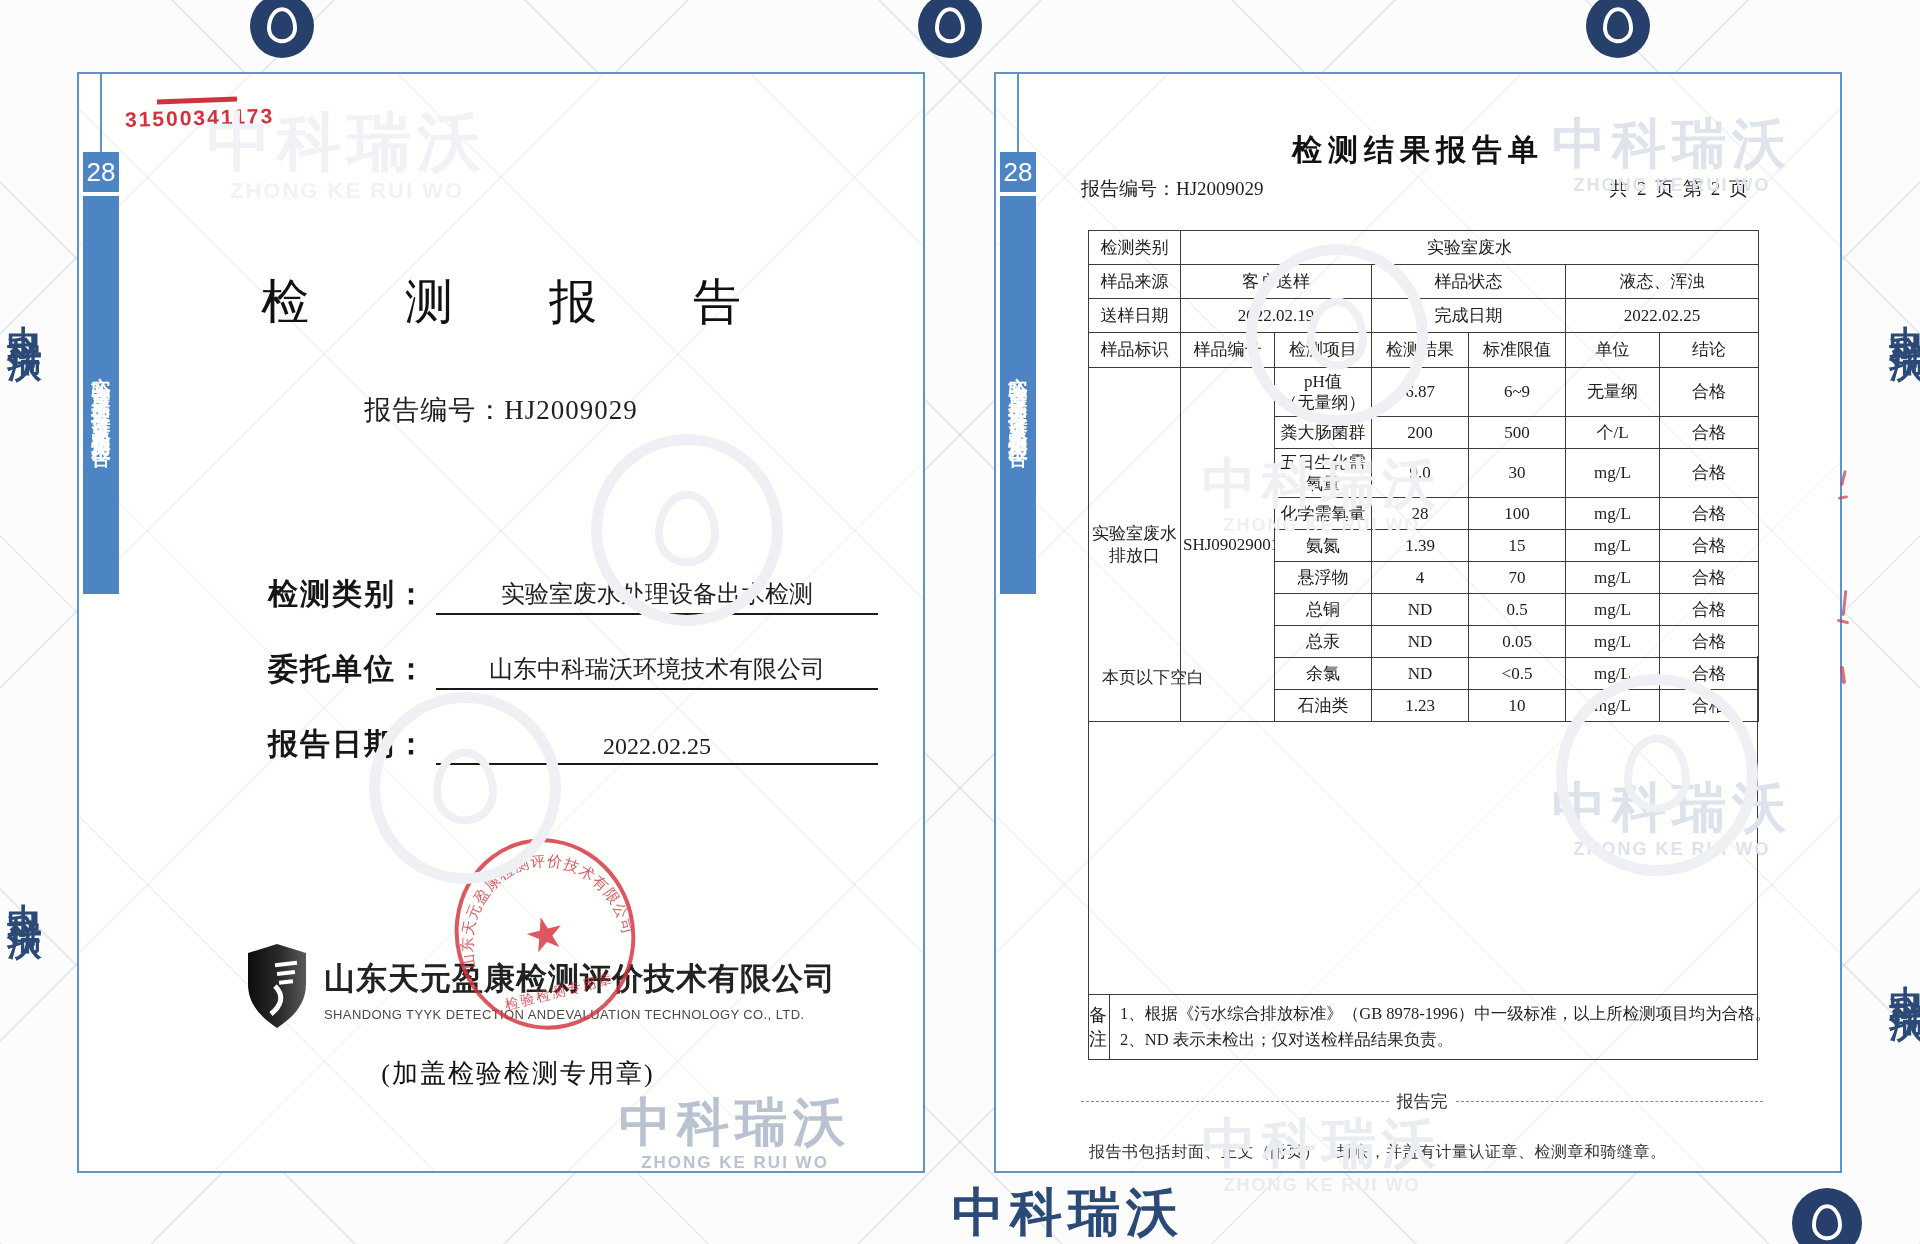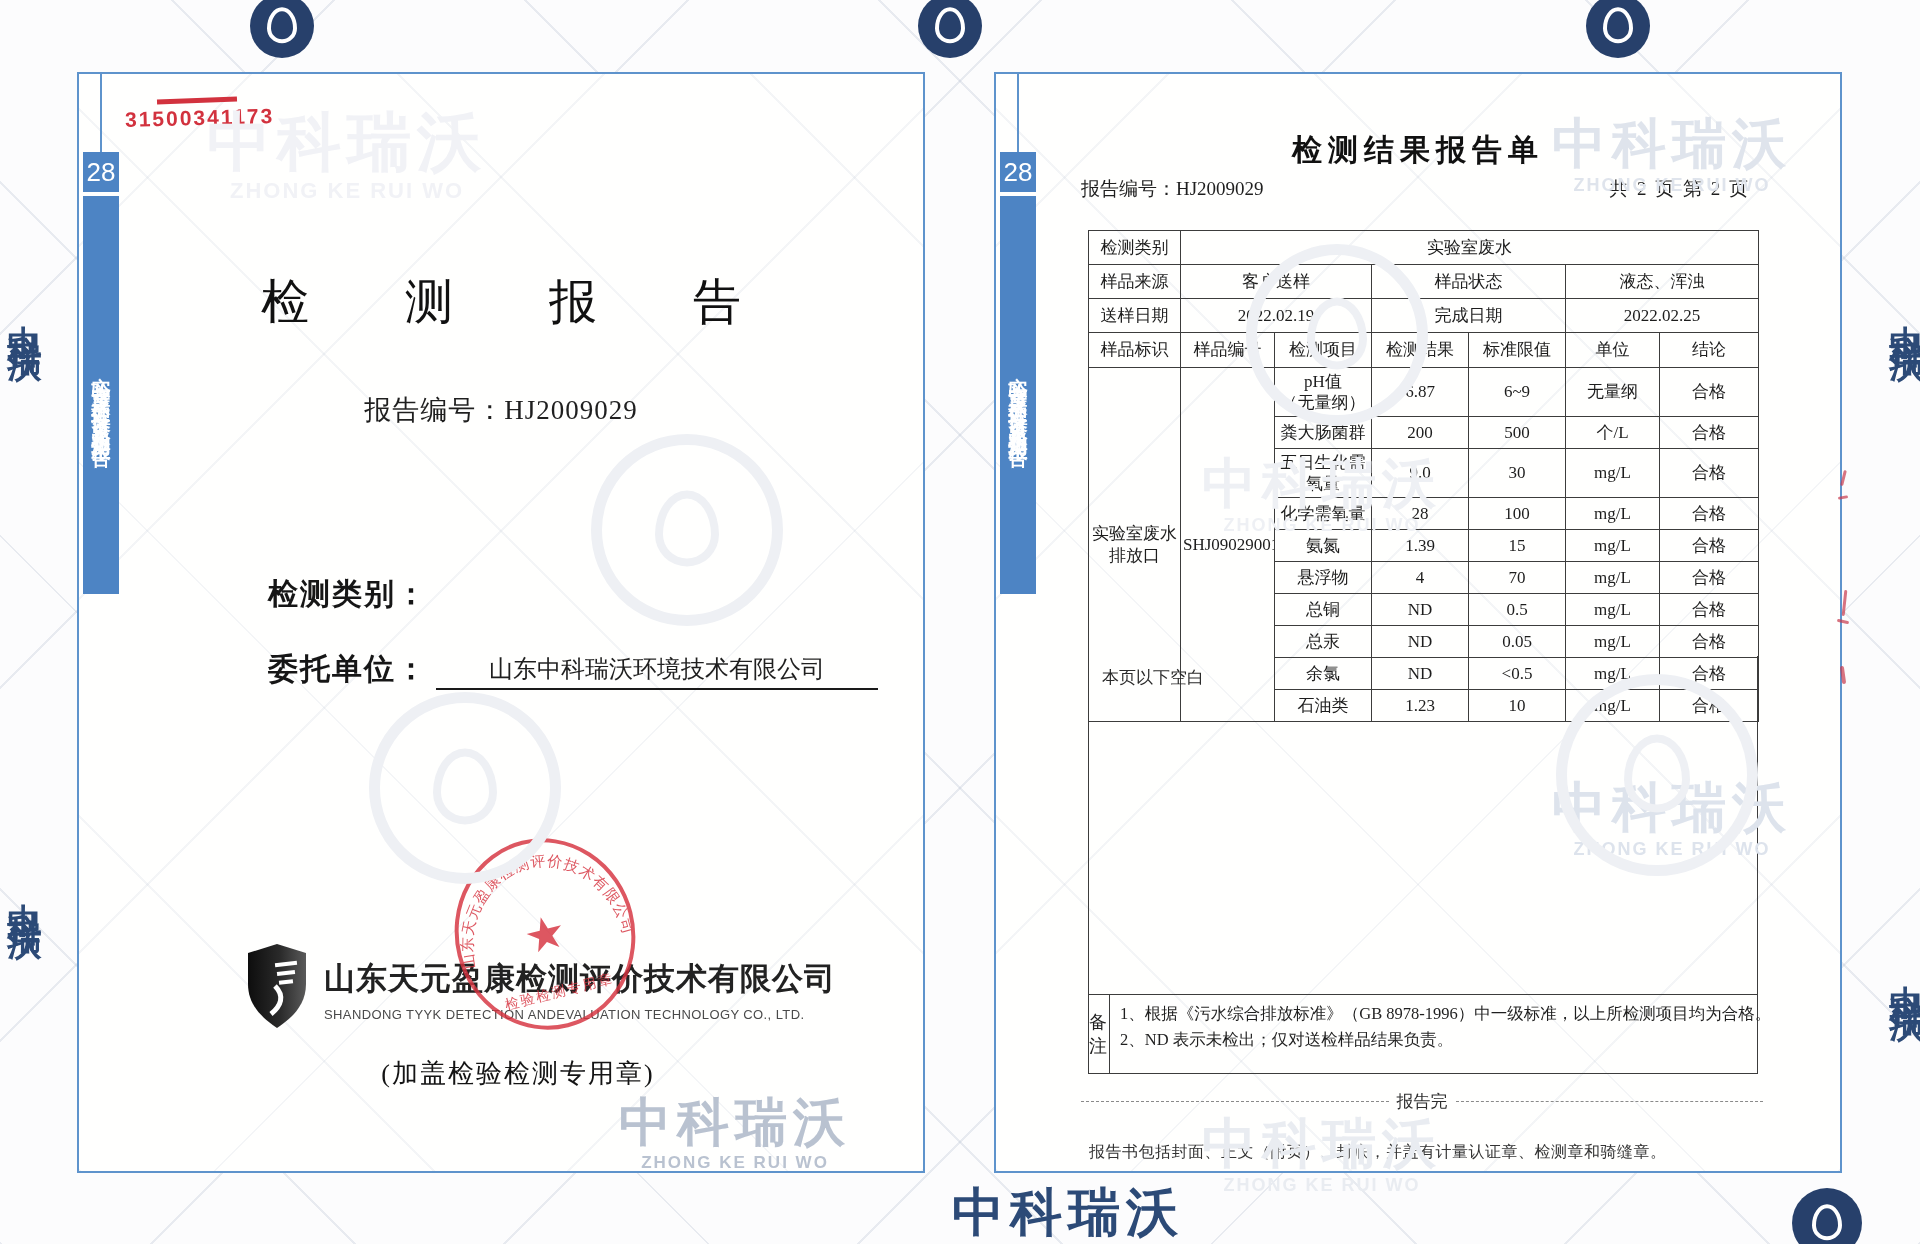--- a/index.html
+++ b/index.html
@@ -78,21 +78,21 @@
     border:1px solid #3c3c3c;text-align:center;vertical-align:middle;
     font-weight:normal;padding:1px 2px;white-space:pre-line;line-height:1.25;
     overflow:hidden;
   }
   table.results tr.info td{height:31px;}
   table.results tr.head th{height:32px;}
   table.results tr.r td{height:29px;}
   table.results tr.r.tall td{height:46px;}
   .frame-mid{position:absolute;left:92px;top:582px;width:670px;height:338px;border-left:1.5px solid #3c3c3c;border-right:1.5px solid #3c3c3c;box-sizing:border-box;}
   .blank-note{position:absolute;left:106px;top:592px;font-size:17px;color:#2a2a2a;}
-  .remark-box{position:absolute;left:92px;top:920px;width:670px;height:80px;border:1.5px solid #3c3c3c;box-sizing:border-box;display:flex;}
+  .remark-box{position:absolute;left:92px;top:920px;width:670px;height:66px;border:1.5px solid #3c3c3c;box-sizing:border-box;display:flex;}
   .remark-label{width:94px;border-right:1px solid #3c3c3c;display:flex;align-items:center;justify-content:center;font-size:18px;letter-spacing:2px;}
   .remark-body{flex:1;padding:6px 10px;font-size:16.5px;line-height:1.6;white-space:nowrap;}
   .end-line{position:absolute;left:85px;top:1016px;width:682px;display:flex;align-items:center;font-size:17px;color:#2e2e2e;}
   .end-line .dash{flex:1;border-top:1.6px dashed #8a8a8a;}
   .end-line .txt{padding:0 8px;}
   .result-footer{position:absolute;left:93px;top:1068px;font-size:16px;color:#333;letter-spacing:.5px;}
   .seam-marks{position:absolute;left:840px;top:396px;width:22px;height:220px;}
   .seam-marks i{position:absolute;display:block;background:#c8394b;opacity:.7;border-radius:2px;}
   .seam-marks i:nth-child(1){left:6px;top:0;width:3px;height:16px;transform:rotate(14deg);}
   .seam-marks i:nth-child(2){left:2px;top:26px;width:10px;height:3px;transform:rotate(-10deg);}
@@ -151,24 +151,29 @@
 
   <div class="stamp-bar"></div>
   <div class="stamp-number">31500341173</div>
 
   <div class="cover-title">检测报告</div>
   <div class="cover-repno">报告编号：HJ2009029</div>
 
   <div class="cover-fields">
     <div class="field-row">
       <span class="field-label">检测类别：</span>
+      <span class="field-value">实验室废水处理设备出水检测</span>
     </div>
     <div class="field-row">
       <span class="field-label">委托单位：</span>
       <span class="field-value">山东中科瑞沃环境技术有限公司</span>
+    </div>
+    <div class="field-row">
+      <span class="field-label">报告日期：</span>
+      <span class="field-value">2022.02.25</span>
     </div>
   </div>
 
   <div class="company-row">
     <svg class="shield" viewBox="0 0 64 88">
       <defs>
         <linearGradient id="shg" x1="0" y1="0" x2="1" y2="0">
           <stop offset="0" stop-color="#0d0d0d"></stop>
             <stop offset=".55" stop-color="#2a2a2a"></stop>
             <stop offset="1" stop-color="#5a5a5a"></stop>

